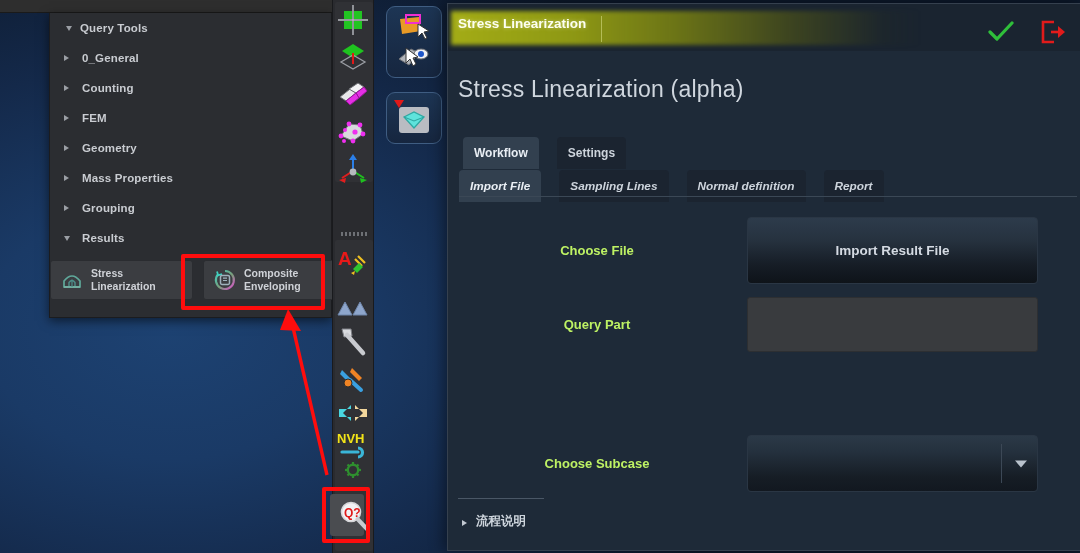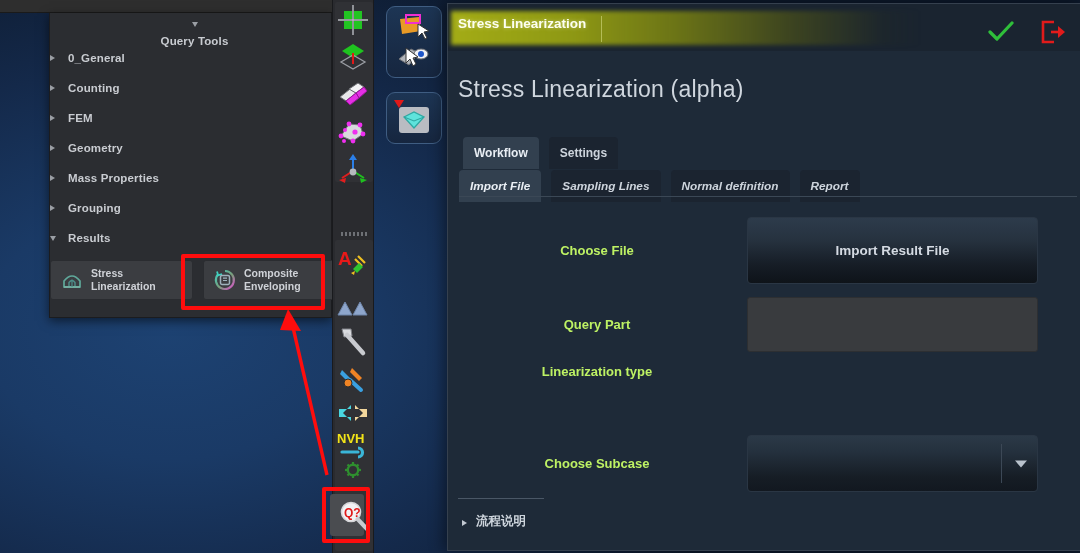--- a/index.html
+++ b/index.html
@@ -26,34 +26,34 @@
   
   #tree-panel {
     position: absolute; left: 49px; top: 13px; width: 283px; height: 305px;
     background: #2b2d31;
     border: 1px solid #1b1c1f;
     border-top: none;
     box-shadow: 0 3px 10px rgba(0,0,0,.55);
   }
   .tree-row {
     display: flex; align-items: center;
-    height: 30px; 
+    height: 30px; padding-left: 14px;
     color: #c9ccd1; font-size: 11.5px; font-weight: bold;
     letter-spacing: .15px;
   }
   .tw { width: 18px; flex: 0 0 18px; display: flex; align-items: center; justify-content: flex-start; }
   .tri-right {
     width: 0; height: 0; border-left: 5px solid #9a9ea4;
     border-top: 3.5px solid transparent; border-bottom: 3.5px solid transparent;
   }
   .tri-down {
     width: 0; height: 0; border-top: 5px solid #9a9ea4;
     border-left: 3.5px solid transparent; border-right: 3.5px solid transparent;
   }
-  .tree-row.root { padding-left: 8px; flex-direction: column; }
+  .tree-row.root { padding-left: 8px; }
   .tree-row.root .tw { width: 22px; flex: 0 0 22px; justify-content: center; }
 
   
   #results-items {
     position: absolute; left: 50px; top: 260px;
     display: flex; gap: 10px;
   }
   .result-card {
     width: 143px; height: 40px;
     background: #3b3d41; border: 1px solid #2a2c30; border-radius: 3px;
@@ -146,21 +146,21 @@
   
   .tabrow { position: absolute; display: flex; }
   #tabrow-main { left: 463px; top: 137px; }
   #tabrow-sub  { left: 459px; top: 170px; font-style: italic; }
   .tab {
     height: 27px; padding: 16px 11px;
     display: flex; align-items: center; justify-content: center;
     color: #cdd4dc; font-size: 12px; font-weight: bold;
     background: #1b2430;
     border-radius: 4px 4px 0 0;
-    margin-right: 10px;
+    margin-right: 18px;
   }
   .tab.active { background: #32404f; color: #e9eef4; }
   #tabrow-sub .tab { height: 26px; font-size: 11.8px; }
   #sub-underline {
     position: absolute; left: 459px; top: 196px; width: 618px; height: 1px;
     background: #3b4856;
   }
 
   
   #form { position: absolute; left: 447px; top: 205px; width: 633px; }
@@ -514,21 +514,20 @@
   </div>
 
   <div class="frow" style="top:92px">
     <div class="flabel">Query Part</div>
     <div class="fctrl">
       <div class="field-flat"></div>
     </div>
   </div>
 
   <div class="frow" style="top:159px">
-    <div class="flabel">Linearization type</div>
   </div>
 
   <div class="frow" style="top:230px">
     <div class="flabel">Choose Subcase</div>
     <div class="fctrl">
       <div class="dropdown">
         <span class="dd-value"></span>
         <span class="dd-sep"></span>
         <span class="dd-arrow"></span>
       </div>

